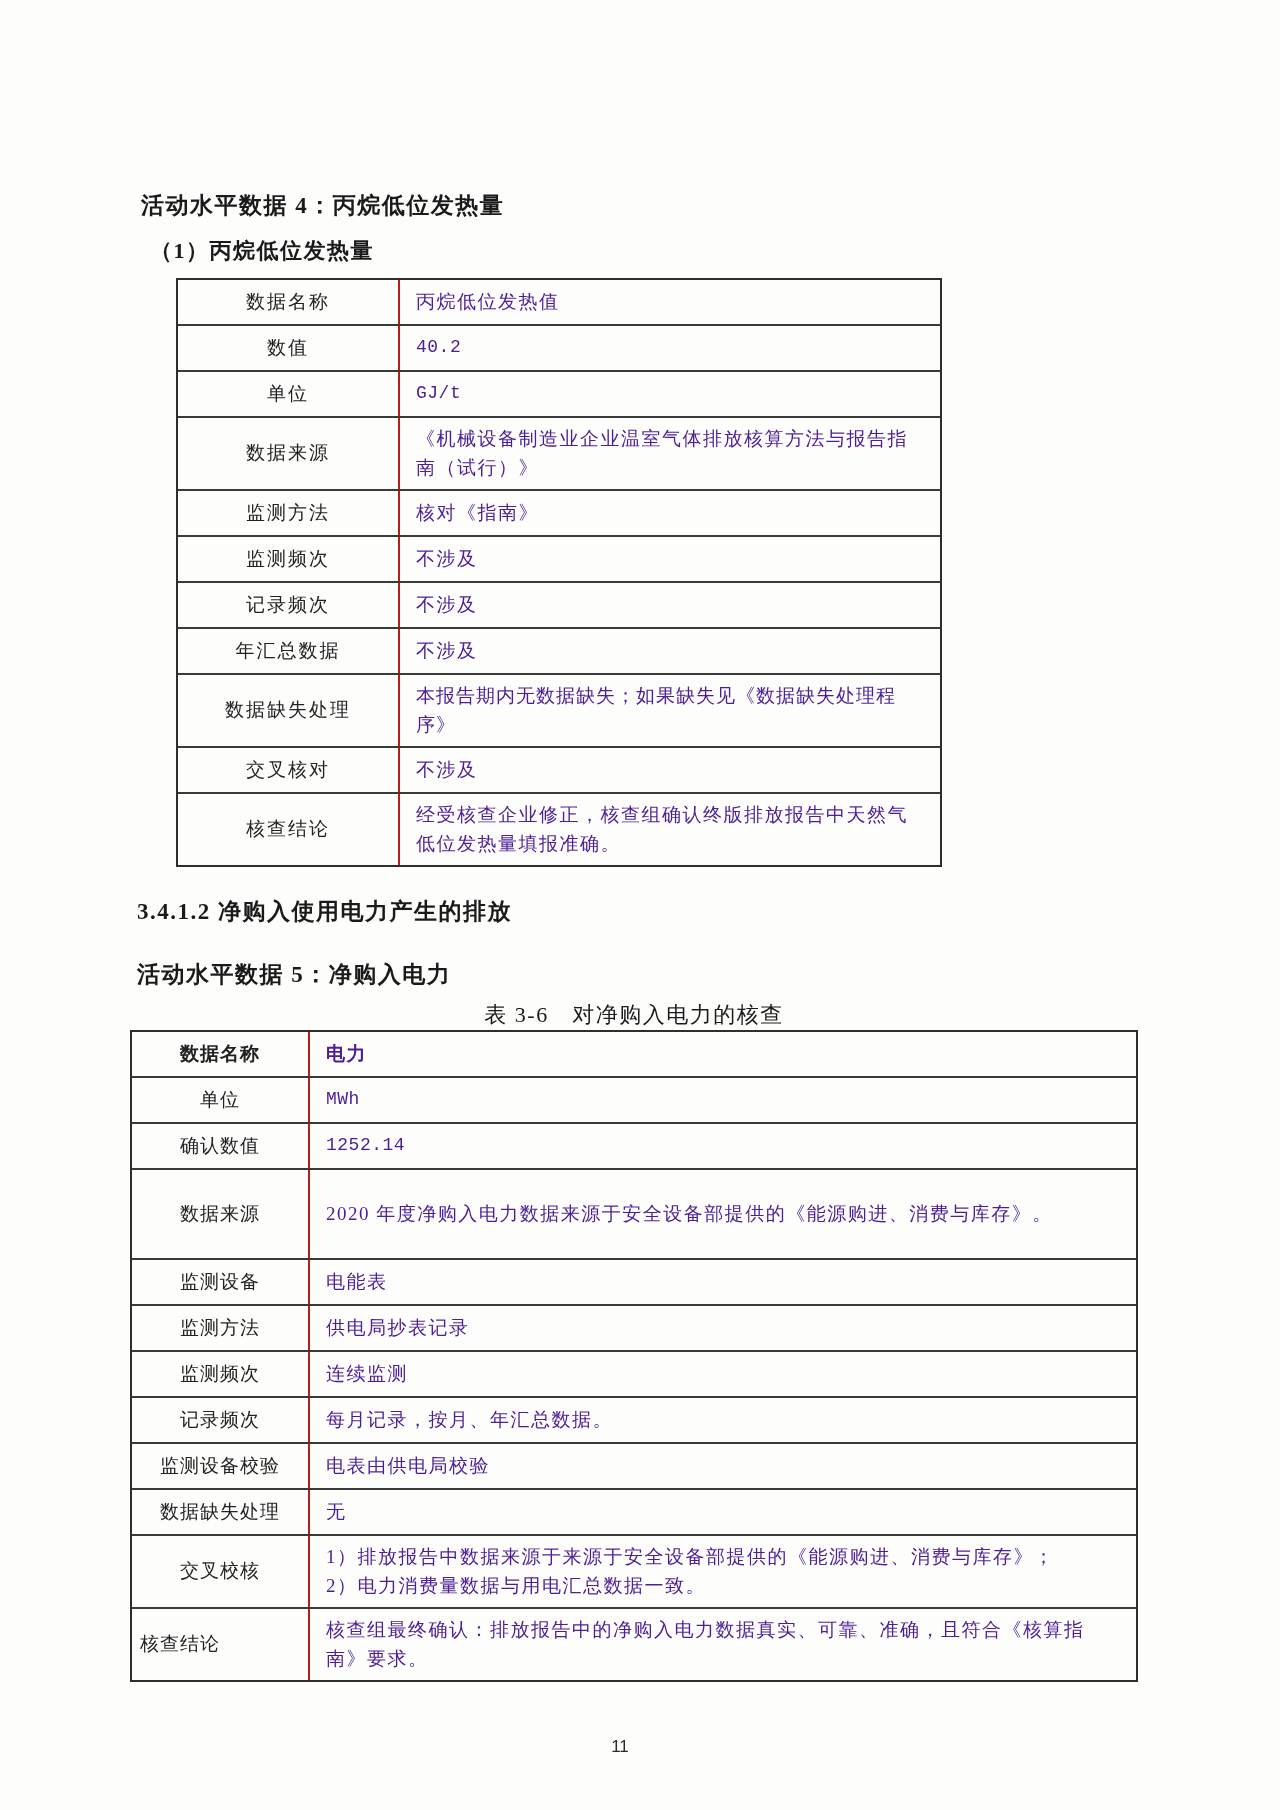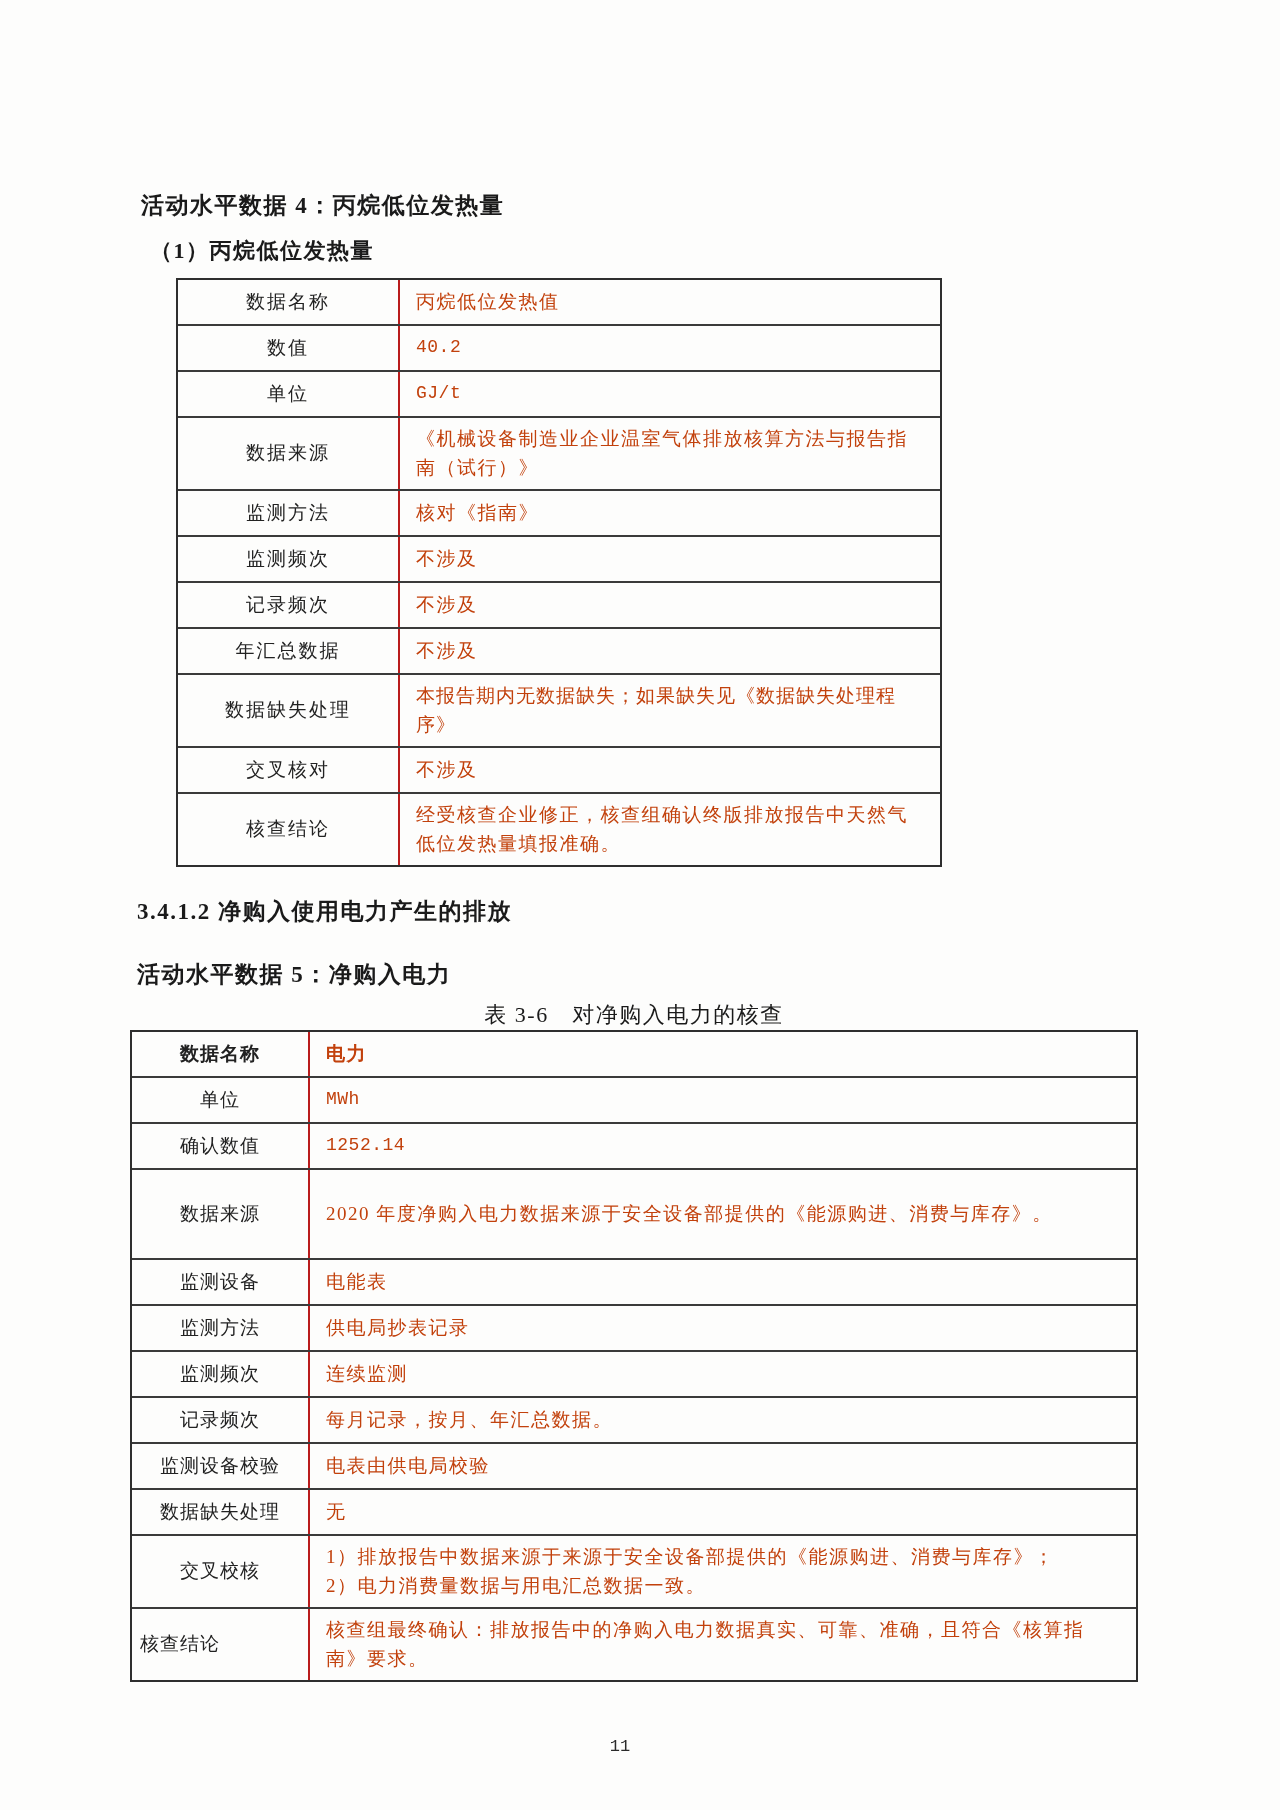--- a/index.html
+++ b/index.html
@@ -37,21 +37,21 @@
   .trow:first-child { border-top:none; }
   .tlabel {
     box-sizing:border-box; flex:0 0 auto;
     display:flex; align-items:center; justify-content:center;
     text-align:center; border-right:2px solid #b91c1c;
     padding:6px 6px; font-size:19px; letter-spacing:2px; color:#222;
   }
   .tvalue {
     box-sizing:border-box; flex:1 1 auto;
     display:flex; align-items:center;
-    padding:6px 16px; font-size:19px; letter-spacing:1.5px; color:#c2410c;
+    padding:6px 16px; font-size:19px; letter-spacing:1.5px; color:#4c1d95;
     white-space:pre-line; line-height:1.55;
   }
   .tvalue.mono {
     font-family:"Liberation Mono","DejaVu Sans Mono",monospace;
     font-size:18px; letter-spacing:0.5px;
   }
   
   #table1 .tlabel { width:222px; }
   #table1 .trow { min-height:44px; }
   #table1 .trow:nth-child(9) .tvalue { letter-spacing:1px; }
@@ -59,21 +59,21 @@
   #table2 .tlabel { width:178px; letter-spacing:1px; }
   #table2 .trow { min-height:44px; }
   #table2 .trow:nth-child(1) { font-weight:bold; }
   #table2 .trow:nth-child(4) { min-height:88px; }
   #table2 .trow:nth-child(12) .tlabel {
     justify-content:flex-start; text-align:left; padding-left:8px;
   }
   #page-number {
     position:absolute; top:1737px; left:0; width:1240px;
     text-align:center; font-size:17px; color:#2a2a2a;
-    font-family:Liberation Mono, monospace;
+    font-family:Liberation Sans, sans-serif;
   }
 </style>
 </head>
 <body>
 
 <div class="page">
 
   <div class="heading" id="heading-activity4">活动水平数据 4：丙烷低位发热量</div>
 
   <div class="heading" id="subheading-propane">（1）丙烷低位发热量</div>

